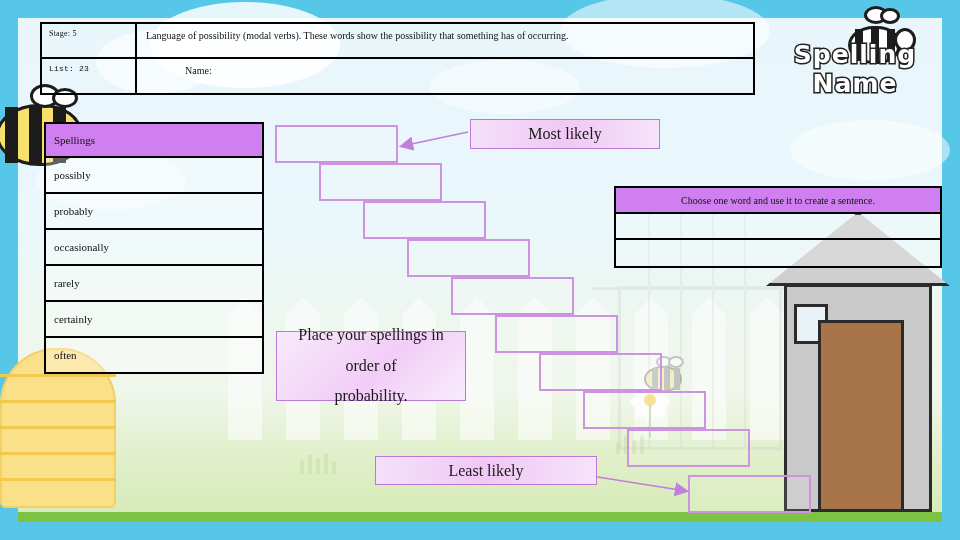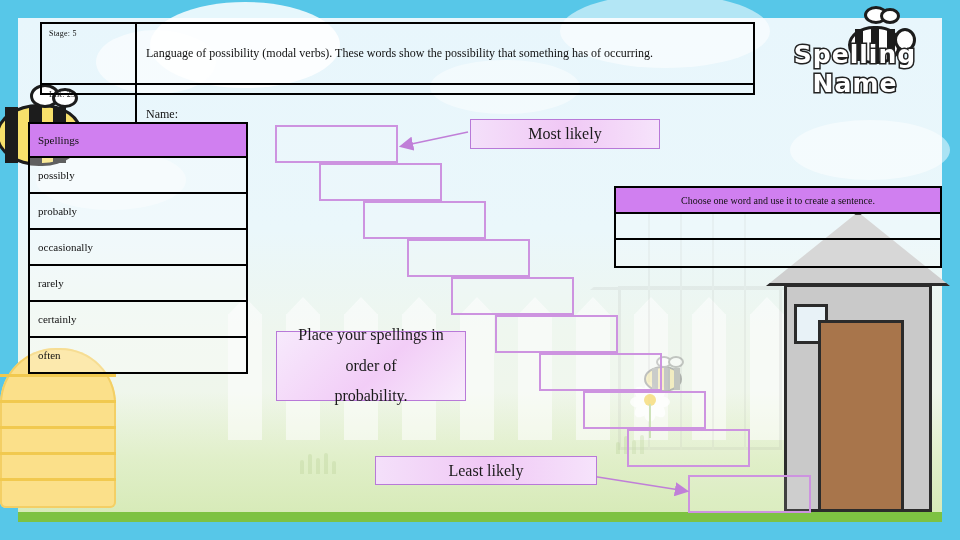--- a/index.html
+++ b/index.html
@@ -126,42 +126,42 @@
   #sheet { position: absolute; inset: 0; }
 
   
   .hdr-table {
     position:absolute; left:40px; top:22px; width:715px; height:73px;
     border:2px solid #000; background: rgba(255,255,255,0.0);
     display:grid; grid-template-columns: 95px 1fr; grid-template-rows: 1fr 1fr;
   }
   .hdr-cell { border-right:2px solid #000; border-bottom:2px solid #000;
       padding:5px 7px; font-size:8px; color:#111; letter-spacing:.2px; }
-  .hdr-cell.r2 { border-bottom:none; }
-  .hdr-wide { border-bottom:2px solid #000; padding:22px 9px; font-size:12px; color:#111; }
-  .hdr-wide.r2 { border-bottom:none; }
+  .hdr-cell.r2 { border-bottom:none;font-family:Liberation Mono, monospace; }
+  .hdr-wide { border-bottom:2px solid #000; padding:6px 9px; font-size:10px; color:#111; }
+  .hdr-wide.r2 { border-bottom:none;margin-left:39px; }
 
   
   .logo { position:absolute; right:12px; top:10px; width:186px; height:92px; }
   .logo-text {
     position:absolute; left:0; bottom:4px; width:186px; text-align:center;
     font-family:"DejaVu Sans", sans-serif; font-weight:bold; font-size:25px;
     color:#ffffff; letter-spacing:1px;
     -webkit-text-stroke: 3px #222; paint-order: stroke fill;
   }
   .logo-bee { position:absolute; right:36px; top:0px; width:66px; height:56px; }
   .lb-body { position:absolute; left:2px; top:16px; width:52px; height:38px;
       background:#fff; border:3px solid #1c1c1c; border-radius:50% 44% 44% 50%; }
   .lb-stripe { position:absolute; top:0; height:100%; width:8px; background:#1c1c1c; }
   .lb-head { position:absolute; right:-4px; top:18px; width:22px; height:24px;
       background:#fff; border:3px solid #1c1c1c; border-radius:50%; }
   .lb-wing { position:absolute; background:#fff; border:3px solid #1c1c1c; border-radius:50%; }
 
   
-  .sp-table { position:absolute; left:28px; top:122px; width:220px; }
+  .sp-table { position:absolute; left:44px; top:122px; width:220px; }
   .sp-row {
     height:36px; border:2px solid #000; border-bottom-width:2px;
     display:flex; align-items:center; padding-left:8px;
     font-size:11px; color:#111; background: rgba(255,255,255,0.30);
   }
   .sp-row + .sp-row { border-top: none; }
   .sp-head { background:#d07ff0; }
 
   
   .label-box {

